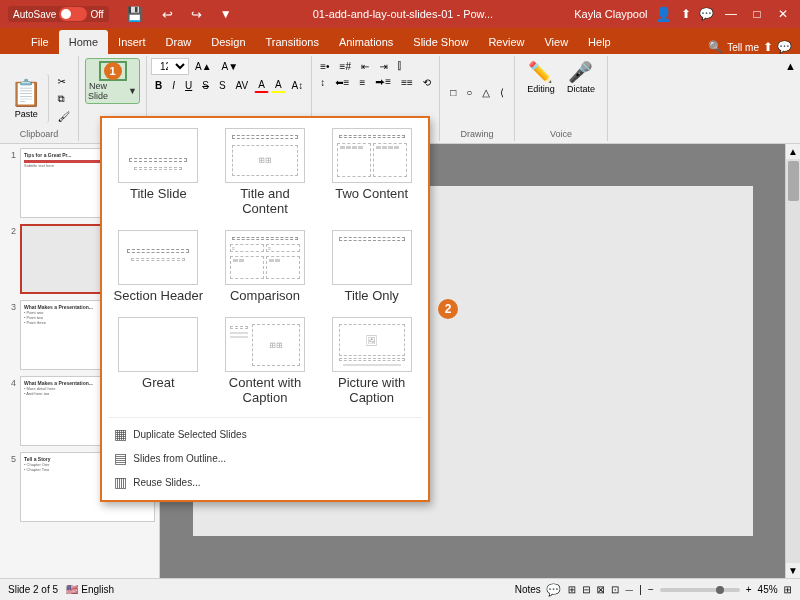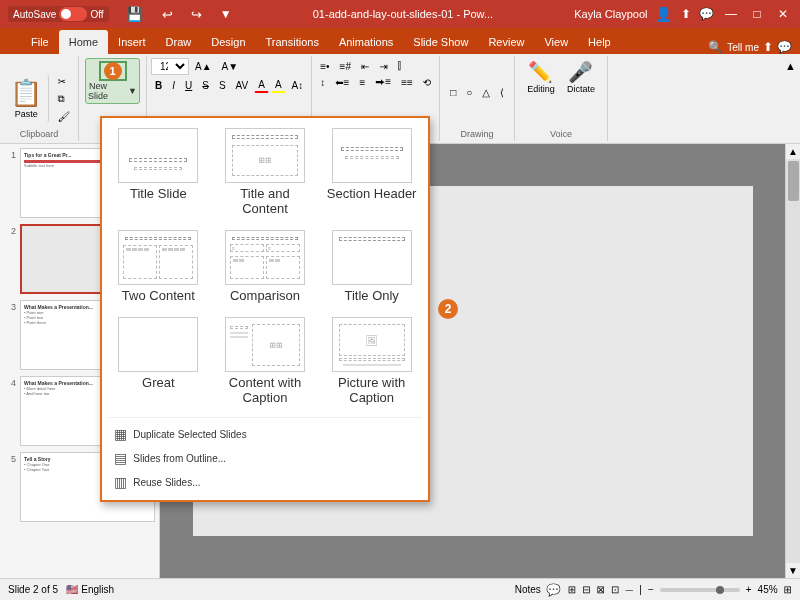--- a/index.html
+++ b/index.html
@@ -546,43 +546,43 @@
         <div style="position:absolute;top:6px;left:6px;right:6px;height:4px;border:1px dashed #999;"></div>
         <div style="position:absolute;top:16px;left:6px;right:6px;bottom:6px;border:1px dashed #bbb;display:flex;align-items:center;justify-content:center;">
           <div style="font-size:8px;color:#aaa;">⊞⊞</div>
         </div>
       </div>
       <div class="layout-label">Title and Content</div>
     </div>
 
     <div class="layout-item">
       <div class="layout-thumb">
-        <div style="position:absolute;top:18px;left:8px;right:8px;height:4px;border:1px dashed #999;"></div>
-        <div style="position:absolute;top:27px;left:12px;right:12px;height:3px;border:1px dashed #bbb;"></div>
-      </div>
-      <div class="layout-label">Section Header</div>
-    </div>
-
-    <div class="layout-item">
-      <div class="layout-thumb">
         <div style="position:absolute;top:6px;left:6px;right:6px;height:3px;border:1px dashed #999;"></div>
         <div style="position:absolute;top:14px;left:4px;width:34px;bottom:5px;border:1px dashed #bbb;display:flex;flex-wrap:wrap;gap:1px;padding:2px;">
           <div style="width:5px;height:3px;background:#ccc;"></div>
             <div style="width:5px;height:3px;background:#ccc;"></div>
           <div style="width:5px;height:3px;background:#ccc;"></div>
             <div style="width:5px;height:3px;background:#ccc;"></div>
         </div>
         <div style="position:absolute;top:14px;right:4px;width:34px;bottom:5px;border:1px dashed #bbb;display:flex;flex-wrap:wrap;gap:1px;padding:2px;">
           <div style="width:5px;height:3px;background:#ccc;"></div>
             <div style="width:5px;height:3px;background:#ccc;"></div>
           <div style="width:5px;height:3px;background:#ccc;"></div>
             <div style="width:5px;height:3px;background:#ccc;"></div>
         </div>
       </div>
       <div class="layout-label">Two Content</div>
+    </div>
+
+    <div class="layout-item">
+      <div class="layout-thumb">
+        <div style="position:absolute;top:18px;left:8px;right:8px;height:4px;border:1px dashed #999;"></div>
+        <div style="position:absolute;top:27px;left:12px;right:12px;height:3px;border:1px dashed #bbb;"></div>
+      </div>
+      <div class="layout-label">Section Header</div>
     </div>
 
     <div class="layout-item">
       <div class="layout-thumb">
         <div style="position:absolute;top:6px;left:6px;right:6px;height:3px;border:1px dashed #999;"></div>
         <div style="position:absolute;top:13px;left:4px;width:34px;height:8px;border:1px dashed #bbb;display:flex;align-items:center;padding:1px;font-size:5px;color:#aaa;">≡</div>
         <div style="position:absolute;top:13px;right:4px;width:34px;height:8px;border:1px dashed #bbb;display:flex;align-items:center;padding:1px;font-size:5px;color:#aaa;">≡</div>
         <div style="position:absolute;top:25px;left:4px;width:34px;bottom:5px;border:1px dashed #bbb;display:flex;flex-wrap:wrap;gap:1px;padding:2px;">
           <div style="width:5px;height:3px;background:#ccc;"></div>
             <div style="width:5px;height:3px;background:#ccc;"></div>

